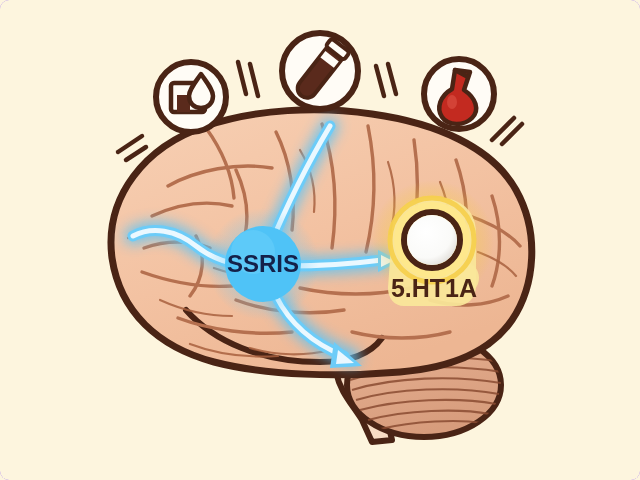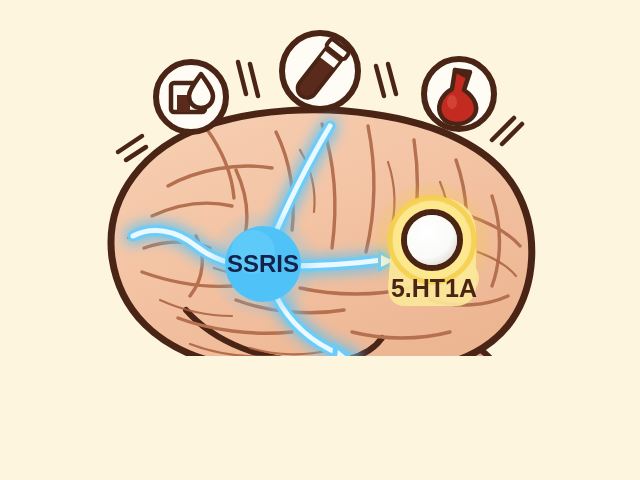--- a/index.html
+++ b/index.html
@@ -7,23 +7,24 @@
     margin: 0;
     padding: 0;
     background: #FDF5DE;
   }
   body {
     font-family: "Liberation Sans", sans-serif;
   }
   #scene {
     position: relative;
     width: 640px;
-    height: 356px;
+    height: 480px;
     overflow: hidden;
     background: #8b5cf6;
+    border-radius: 9px;
   }
   #scene-svg {
     position: absolute;
     left: 0;
     top: 0;
     width: 640px;
     height: 480px;
     display: block;
   }
   .node-label {

